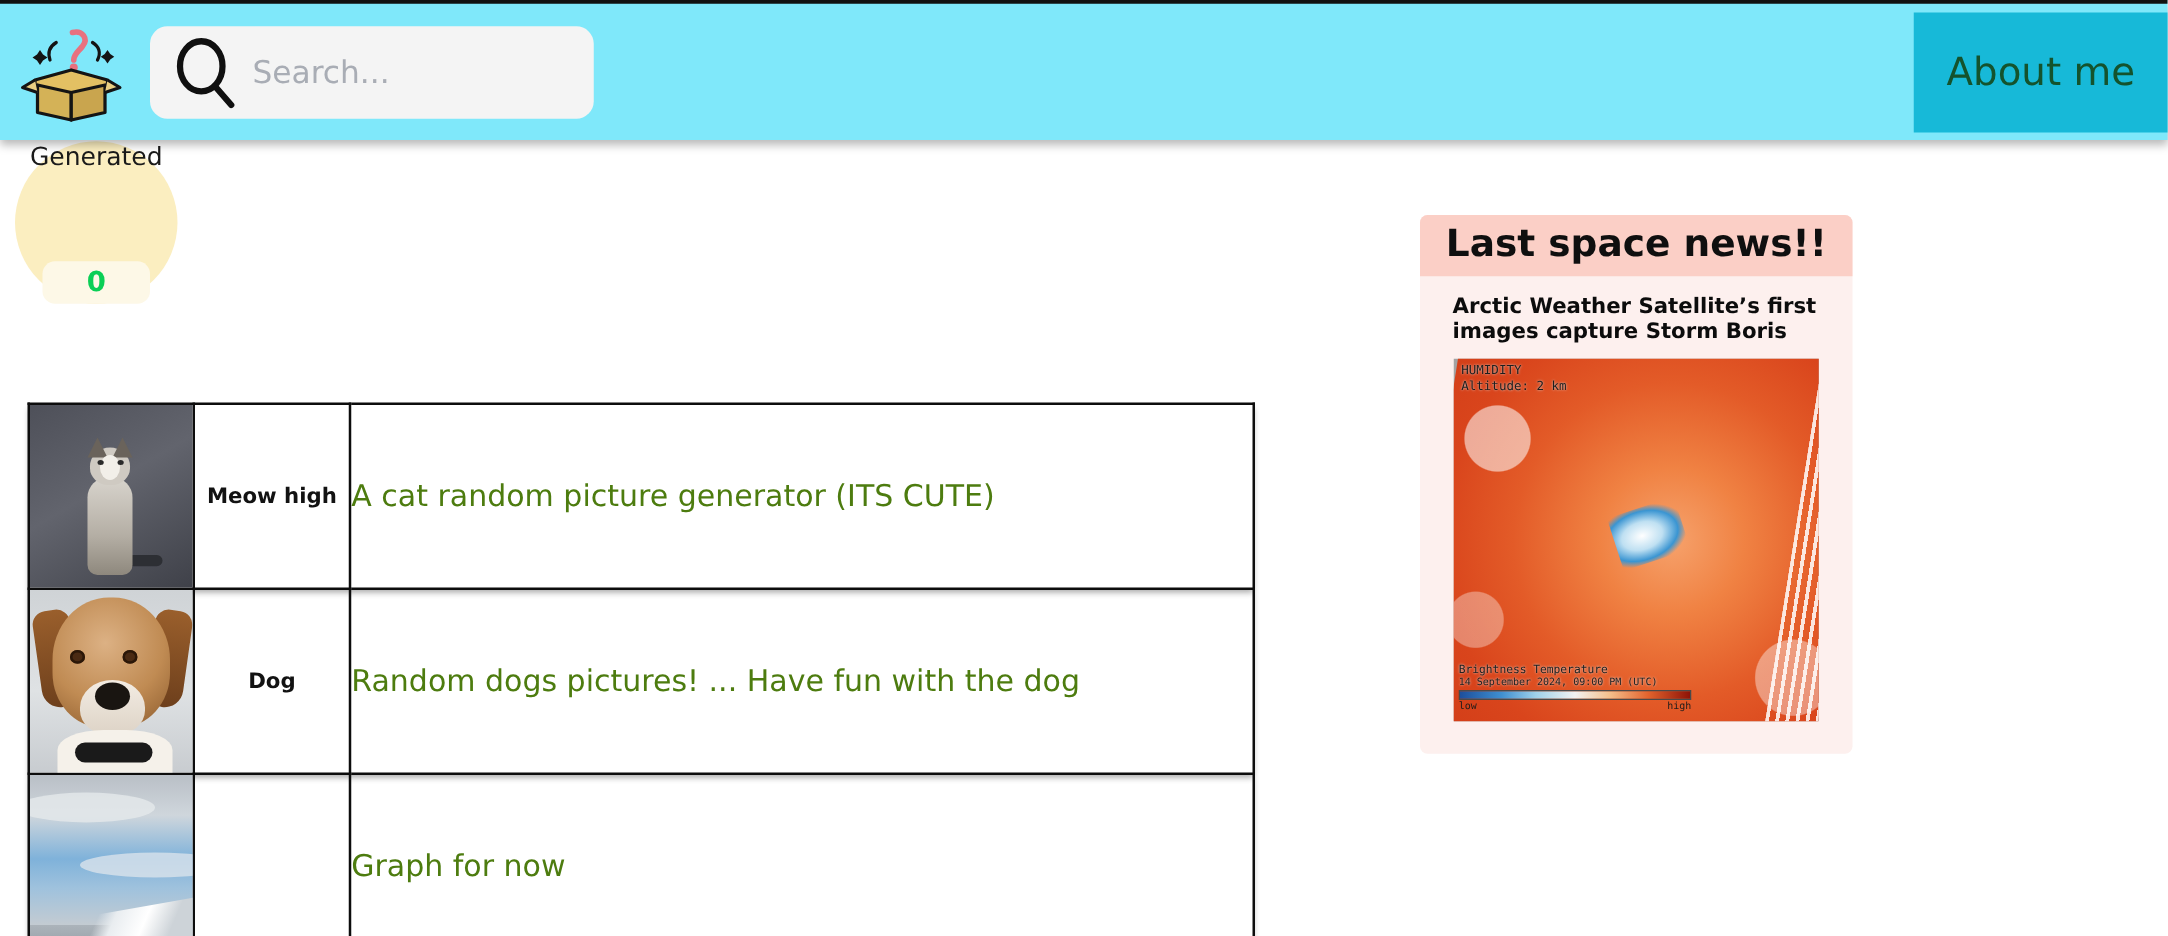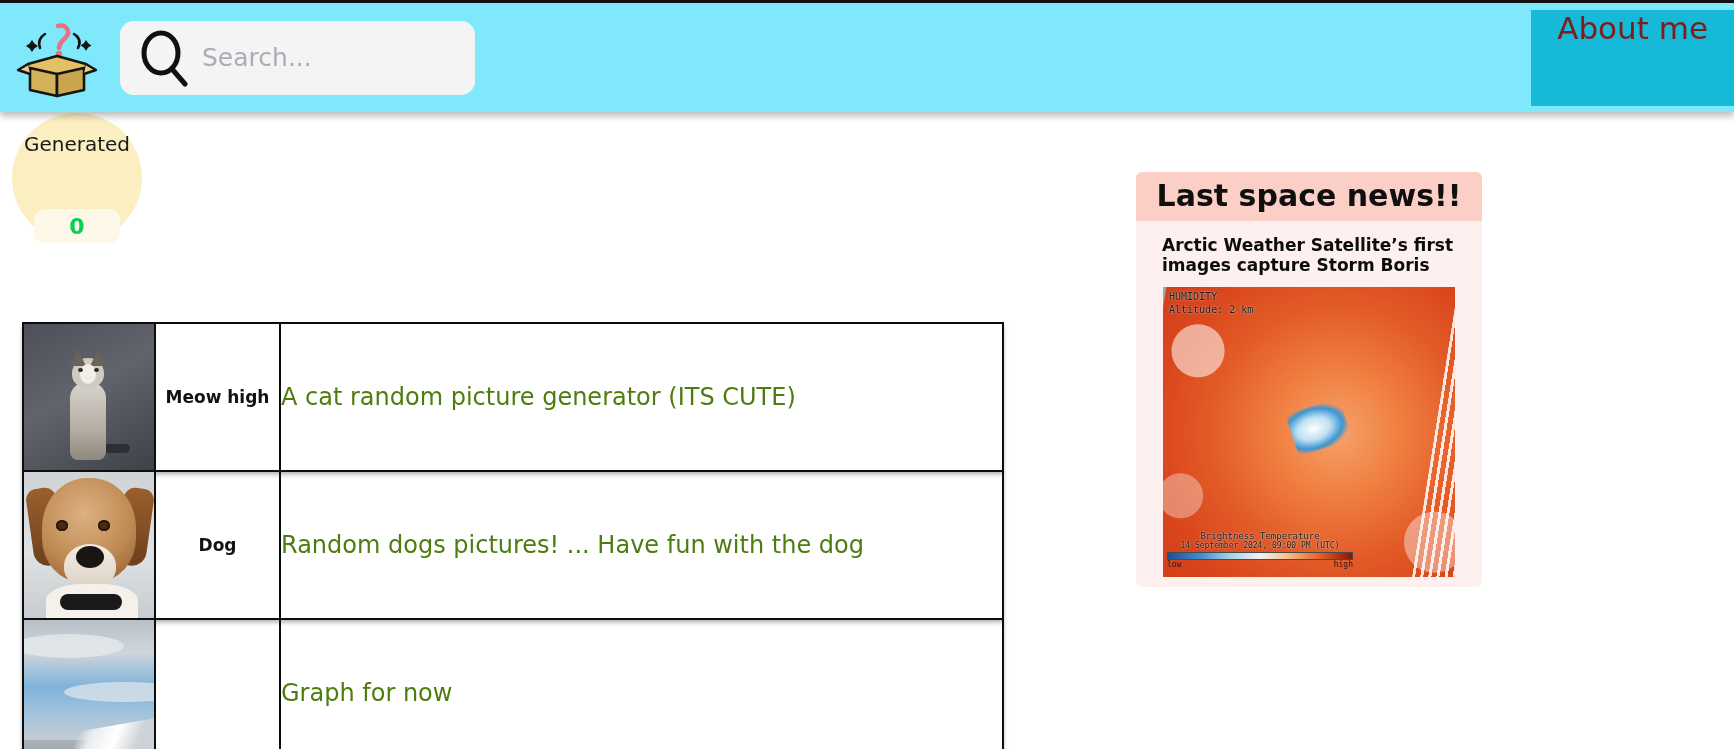--- a/index.html
+++ b/index.html
@@ -41,37 +41,37 @@
     border: 0; outline: 0; background: transparent;
     font-family: "DejaVu Sans", "Liberation Sans", sans-serif;
     font-size: 25px; color: #2b2b2b;
     width: 250px; margin-left: 10px;
   }
   .search-input::placeholder { color: #a9adb5; }
   .nav-spacer { flex: 1 1 auto; }
   .nav-item {
     height: 96px;
     background: #17B9D8;
-    color: #7f1d1d;
+    color: #14532d;
     font-size: 31px;
-    display: flex; align-items: flex-start;
+    display: flex; align-items: center;
     padding: 0 26px;
     white-space: nowrap;
     flex: 0 0 auto;
   }
 
   
   .counter {
     position: absolute;
     left: 12px; top: 113px;
     width: 130px; height: 130px;
     border-radius: 50%;
     background: #FBEEC0;
     display: flex; flex-direction: column;
-    align-items: center; justify-content: flex-end;
+    align-items: center; justify-content: space-between;
     z-index: 4;
     gap: 47px;
   }
   .counter-label {
     font-size: 20px; color: #1a1a1a;
     margin-bottom: 6px;
   }
   .counter-value-box {
     background: #FDF8E7;
     border-radius: 10px;
@@ -196,21 +196,21 @@
     background: linear-gradient(180deg,#a9b1b8,#8c949b); opacity:.9;
   }
 
   
   .news-card {
     position: absolute;
     left: 1136px; top: 172px;
     width: 346px;
     background: #FDF0EE;
     border-radius: 6px;
-    padding-bottom: 10px;
+    padding-bottom: 26px;
     z-index: 3;
   }
   .news-header {
     background: #FBCFC6;
     border-radius: 6px 6px 0 0;
     text-align: center;
     font-size: 30px; font-weight: bold; color: #0f0f0f;
     padding: 6px 0 8px 0;
   }
   .news-title {
@@ -252,21 +252,21 @@
     pointer-events:none;
   }
   .sat-tag {
     position:absolute; left:6px; top:4px;
     font-family: "DejaVu Sans Mono", "Liberation Mono", monospace;
     font-size: 10px; color: #1d1d1d; line-height: 1.25;
     text-shadow: 0 0 2px #d8d8d8;
   }
   .sat-legend {
     position:absolute; left:4px; bottom:8px; width:186px;
-    text-align:center;
+    text-align:left;
   }
   .sat-legend-title {
     font-family: "DejaVu Sans Mono", "Liberation Mono", monospace;
     font-size: 9px; color: #202020; text-shadow: 0 0 2px #e5e5e5;
   }
   .sat-legend-date {
     font-family: "DejaVu Sans Mono", "Liberation Mono", monospace;
     font-size: 8px; color: #202020; text-shadow: 0 0 2px #e5e5e5;
   }
   .sat-bar {

